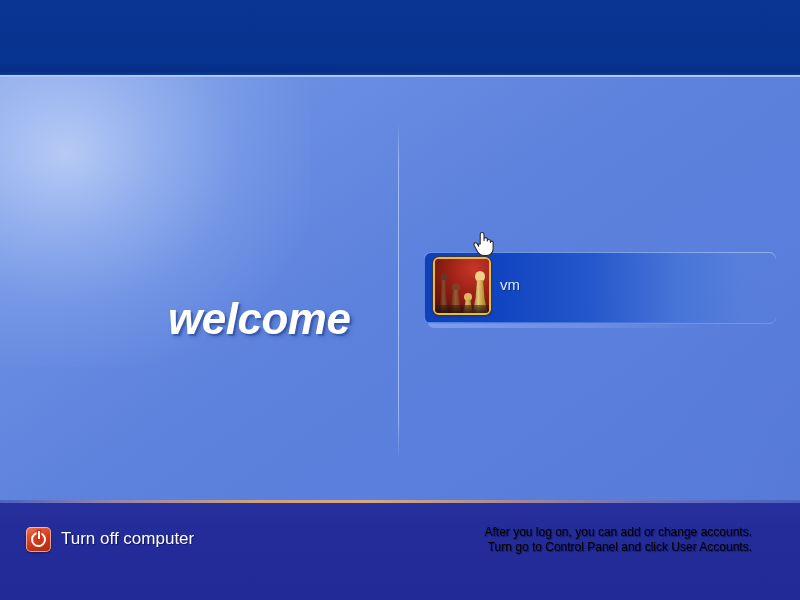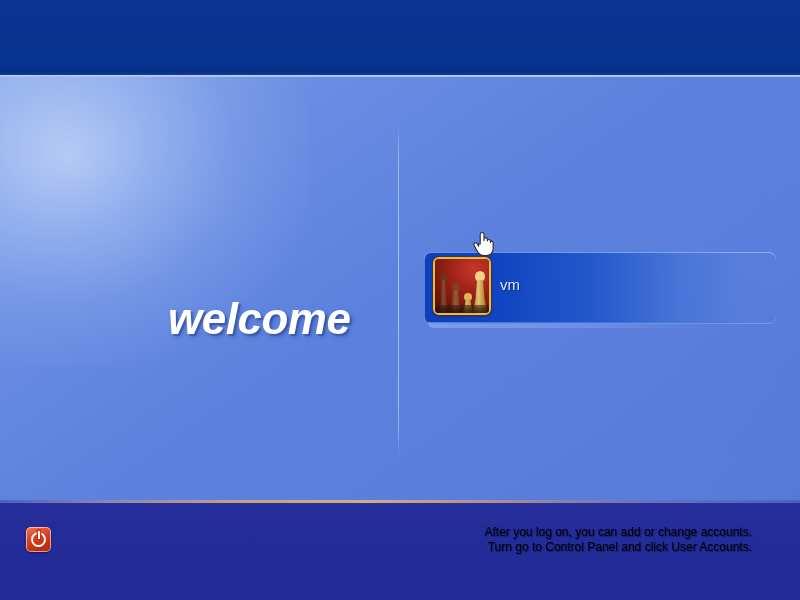--- a/index.html
+++ b/index.html
@@ -310,20 +310,21 @@
 
   <div id="bottom-bar"></div>
   <div id="bottom-bar-rail"></div>
 
   <div id="turn-off">
     <span class="power-icon">
       <span class="glyph-ring">
         <span class="glyph-bar"></span>
       </span>
     </span>
+    <span id="turn-off-label">Turn off computer</span>
   </div>
 
   <div id="hint">
     <div>After you log on, you can add or change accounts.</div>
     <div>Turn go to Control Panel and click User Accounts.</div>
   </div>
 
   <svg id="cursor" viewBox="0 0 22 26" style="left: 472px; top: 231px;">
     <path d="M8.2 13.0 L8.2 3.4 C8.2 2.3 9.1 1.5 10.1 1.5 C11.2 1.5 12.0 2.3 12.0 3.4
              L12.0 9.6 L12.0 8.2 C12.0 7.3 12.8 6.6 13.7 6.6 C14.6 6.6 15.3 7.3 15.3 8.2

